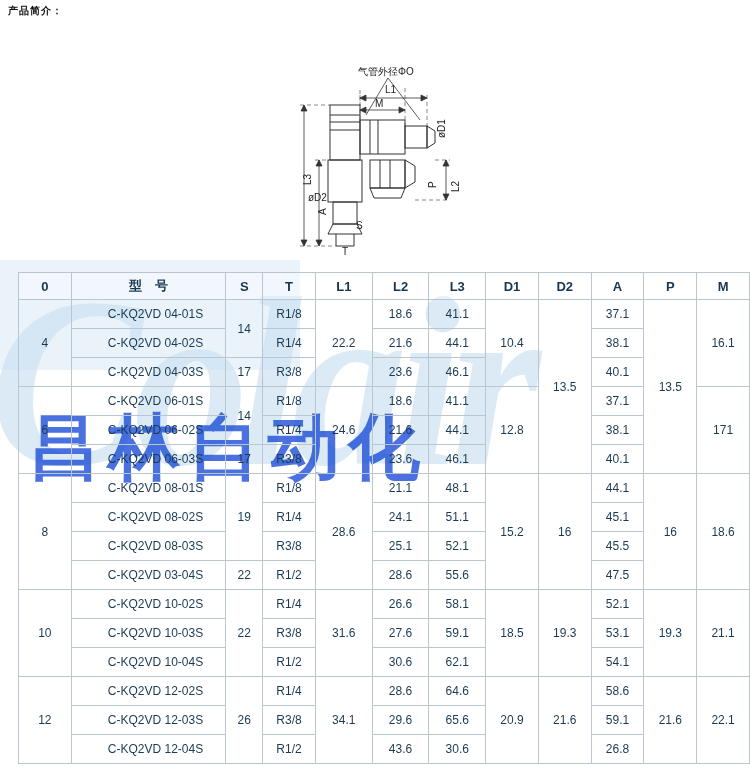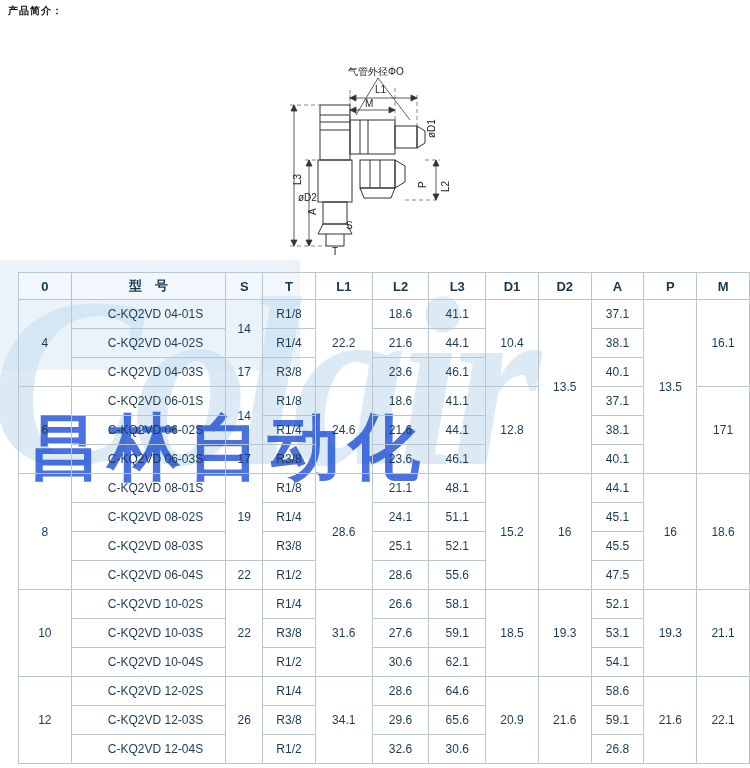--- a/index.html
+++ b/index.html
@@ -42,21 +42,21 @@
   .wm-band{
     position:absolute;left:0;top:20px;width:300px;height:110px;
     background:#d8e9f5;opacity:.55;
   }
   .wm-foot{
     position:absolute;right:8px;bottom:2px;
     font-size:13px;color:#5d7f98;font-weight:bold;
   }
 
   
-  .drawing{position:absolute;left:260px;top:60px;width:230px;height:200px;text-align:right;}
+  .drawing{position:absolute;left:270px;top:60px;width:230px;height:200px;text-align:right;}
   .drawing svg{display:block;}
   .dim-label{
     position:absolute;font-size:10px;color:#222;
     font-family:"Liberation Sans", sans-serif;
     white-space:nowrap;
   }
   .dim-label.rot{
     transform:rotate(-90deg);transform-origin:left top;
   }
   .callout{
@@ -287,21 +287,21 @@
           <td class="col-a">45.1</td>
         </tr>
         <tr>
           <td class="col-model model">C-KQ2VD 08-03S</td>
           <td class="col-t">R3/8</td>
           <td class="col-l2">25.1</td>
           <td class="col-l3">52.1</td>
           <td class="col-a">45.5</td>
         </tr>
         <tr>
-          <td class="col-model model">C-KQ2VD 06-04S</td>
+          <td class="col-model model">C-KQ2VD 03-04S</td>
           <td class="col-s">22</td>
           <td class="col-t">R1/2</td>
           <td class="col-l2">28.6</td>
           <td class="col-l3">55.6</td>
           <td class="col-a">47.5</td>
         </tr>
         <tr>
           <td class="col-o" rowspan="3">10</td>
           <td class="col-model model">C-KQ2VD 10-02S</td>
           <td class="col-s" rowspan="3">22</td>
@@ -346,20 +346,20 @@
         <tr>
           <td class="col-model model">C-KQ2VD 12-03S</td>
           <td class="col-t">R3/8</td>
           <td class="col-l2">29.6</td>
           <td class="col-l3">65.6</td>
           <td class="col-a">59.1</td>
         </tr>
         <tr>
           <td class="col-model model">C-KQ2VD 12-04S</td>
           <td class="col-t">R1/2</td>
-          <td class="col-l2">32.6</td>
+          <td class="col-l2">43.6</td>
           <td class="col-l3">30.6</td>
           <td class="col-a">26.8</td>
         </tr>
       </tbody>
   </table>
 
 </div>
 
 </body></html>

